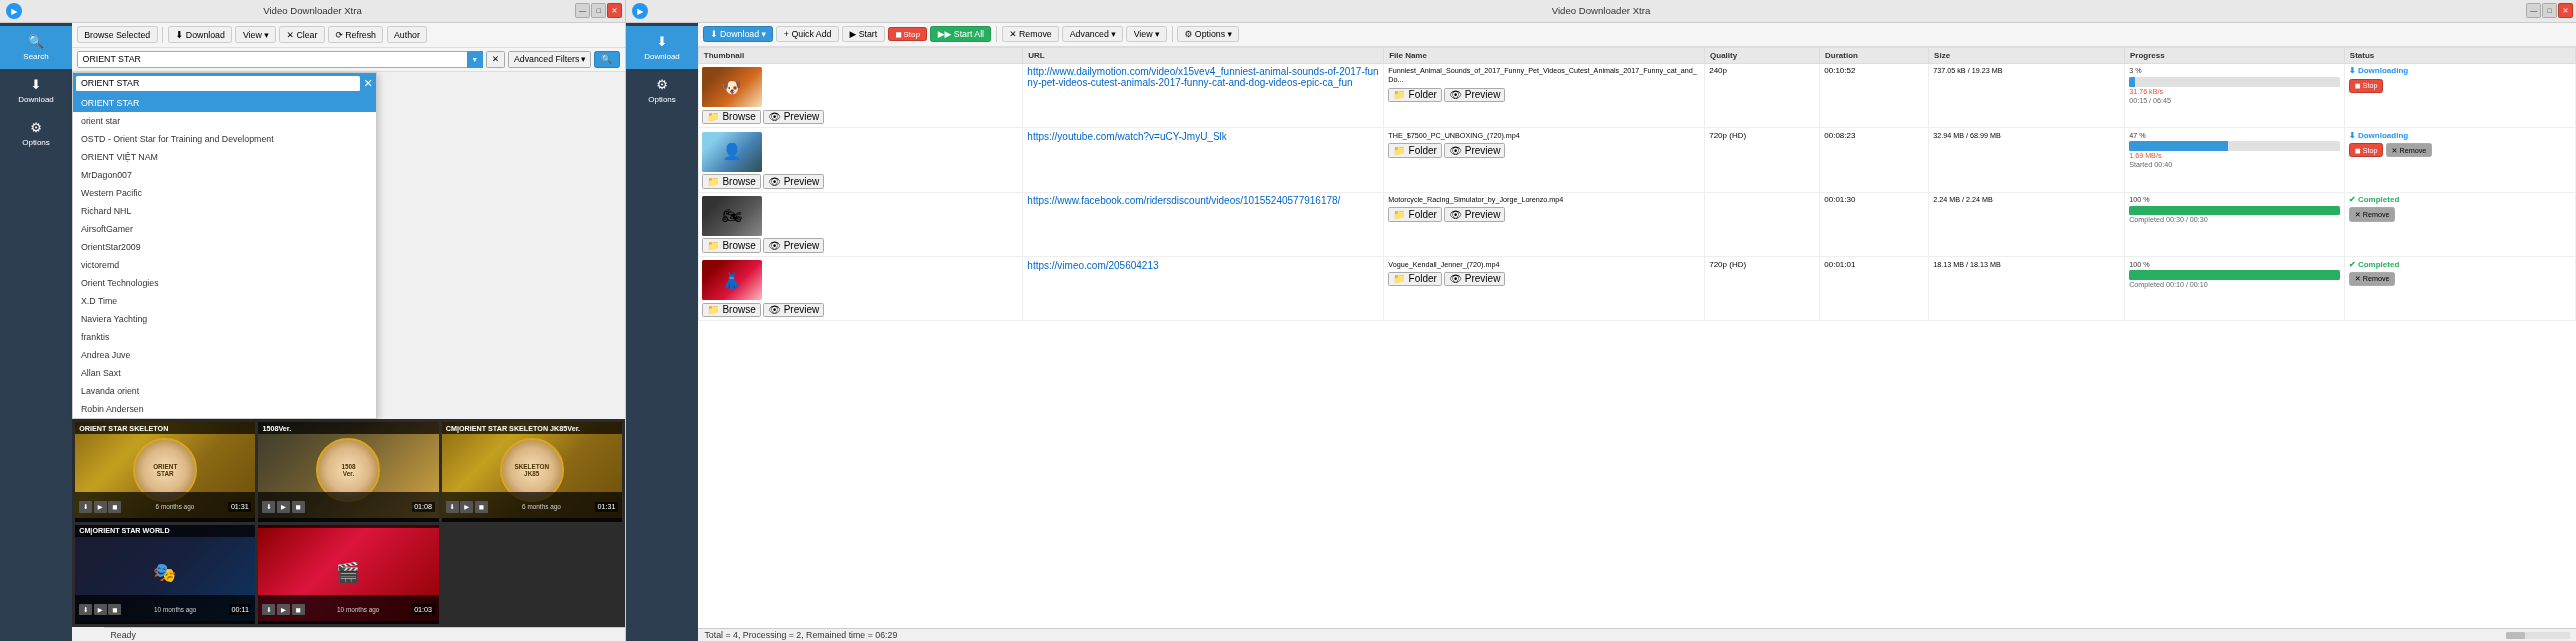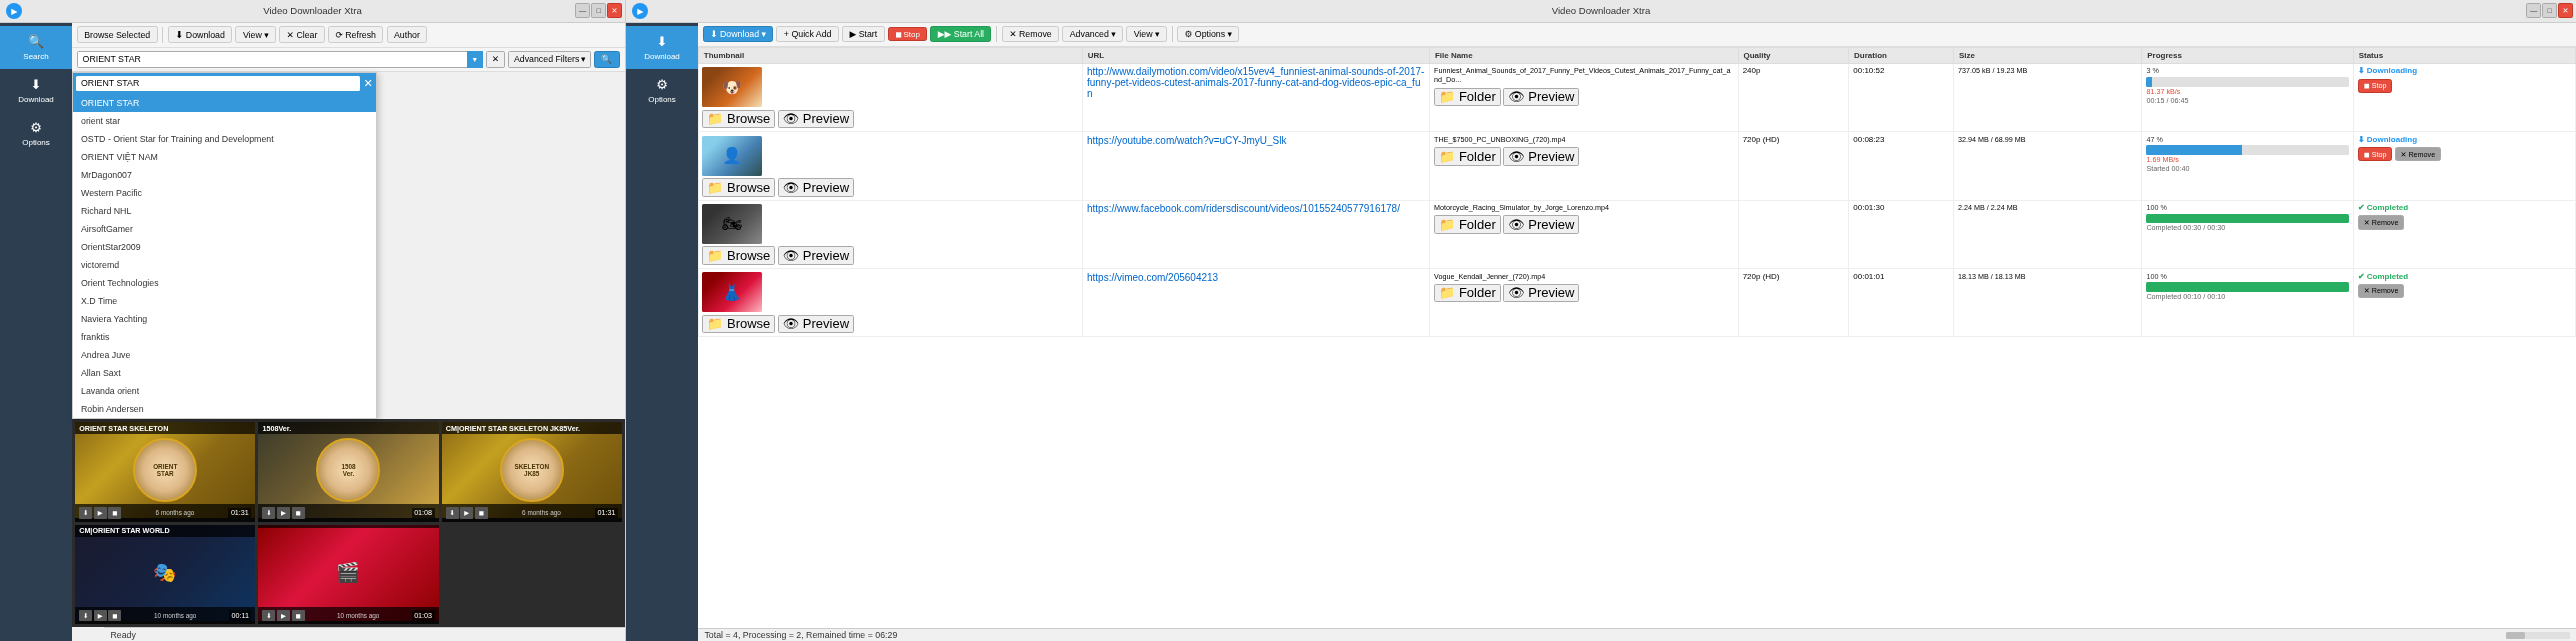--- a/index.html
+++ b/index.html
@@ -38,21 +38,21 @@
     .dropdown-item { padding: 4px 8px; cursor: pointer; font-size: 8.8px; color: #333; }
     .dropdown-item.selected { background: #3498db; color: white; }
 
     .video-grid { flex: 1; overflow-y: auto; background: #2c2c2c; padding: 3.2px; display: grid; grid-template-columns: repeat(3, 1fr); gap: 3.2px; }
     .video-thumb { position: relative; background: #1a1a1a; cursor: pointer; }
     .video-thumb-img { width: 100%; height: 96px; background: #333; display: flex; align-items: center; justify-content: center; overflow: hidden; }
     .video-thumb-img.watch { background: linear-gradient(135deg, #8B6914 0%, #C4A020 30%, #8B6914 60%, #6B4F0A 100%); }
     .video-thumb-img.dark { background: linear-gradient(135deg, #1a1a2e 0%, #16213e 50%, #0f3460 100%); }
     .video-thumb-img.colored { background: linear-gradient(135deg, #8B0000 0%, #DC143C 40%, #8B0000 100%); }
     .watch-face { width: 64px; height: 64px; border-radius: 50%; border: 2.4px solid #DAA520; background: radial-gradient(circle, #F5DEB3 0%, #DEB887 50%, #8B6914 100%); display: flex; align-items: center; justify-content: center; font-size: 6.4px; color: #4a3000; text-align: center; font-weight: bold; }
-    .video-info { position: absolute; bottom: 0; left: 0; right: 0; background: rgba(0,0,0,0.7); padding: 3px 4px; display: flex; justify-content: space-between; align-items: center; }
+    .video-info { position: absolute; bottom: 0; left: 0; right: 0; background: rgba(0,0,0,0.7); padding: 9px 4px; display: flex; justify-content: space-between; align-items: center; }
     .video-title { position: absolute; top: 0; left: 0; right: 0; background: rgba(0,0,0,0.7); padding: 1.6px 4px; color: white; font-size: 7.2px; font-weight: bold; }
     .video-controls-bar { display: flex; gap: 1.6px; }
     .v-ctrl-btn { width: 13px; height: 11.2px; background: #555; border: none; color: white; font-size: 6.4px; cursor: pointer; display: flex; align-items: center; justify-content: center; border-radius: 0.8px; }
     .video-duration { color: #fff; font-size: 7.2px; background: rgba(0,0,0,0.6); padding: 0.8px 2.4px; }
     .video-age { color: #ccc; font-size: 6.4px; }
 
     .left-statusbar { background: #f0f0f0; border-top: 0.8px solid #ccc; padding: 1.6px 6.4px; font-size: 8.8px; color: #333; margin-left: 32px; }
 
     
     .right-panel { flex: 1; height: 642px; background: #f0f0f0; display: flex; flex-direction: column; }
@@ -68,21 +68,21 @@
 
     .download-table { flex: 1; overflow-y: auto; background: white; }
     table { width: 100%; border-collapse: collapse; font-size: 8px; }
     thead th { background: #e8e8e8; border: 0.8px solid #ddd; padding: 3.2px 4.8px; text-align: left; font-weight: bold; color: #333; white-space: nowrap; position: sticky; top: 0; z-index: 2; }
     tbody tr { border-bottom: 0.8px solid #eee; }
     tbody td { border: 0.8px solid #eee; padding: 2.4px 4px; vertical-align: top; }
 
     .url-cell { max-width: 144px; word-break: break-all; font-size: 10px; color: #0066cc; }
     .filename-cell { max-width: 128px; word-break: break-all; font-size: 7.2px; }
     .cell-actions { display: flex; gap: 2.4px; margin-top: 2.4px; }
-    .cell-btn { background: #f0f0f0; border: 0.8px solid #aaa; border-radius: 1.6px; padding: 0.8px 4px; font-size: 13px; cursor: pointer; display: flex; align-items: center; gap: 1.6px; }
+    .cell-btn { background: #f0f0f0; border: 0.8px solid #aaa; border-radius: 1.6px; padding: 0.8px 4px; font-size: 10px; cursor: pointer; display: flex; align-items: center; gap: 1.6px; }
 
     .progress-bar-wrap { width: 100%; height: 9.6px; background: #e0e0e0; border-radius: 1.6px; overflow: hidden; }
     .progress-bar { height: 100%; background: #3498db; }
     .progress-bar.complete { background: #27ae60; }
     .status-downloading { color: #2196F3; font-weight: bold; }
     .status-completed { color: #27ae60; font-weight: bold; }
 
     .right-statusbar { background: #f0f0f0; border-top: 0.8px solid #ccc; padding: 1.6px 6.4px; font-size: 8.8px; color: #333; display: flex; align-items: center; gap: 6.4px; }
 
     
@@ -389,21 +389,21 @@
       </div>
     </td>
     <td style="white-space:nowrap;">240p</td>
     <td style="white-space:nowrap;">00:10:52</td>
     <td style="white-space:nowrap;font-size:7.2px;">737.05 kB / 19.23 MB</td>
     <td style="min-width:64px;">
       <div class="progress-pct">3 %</div>
       <div class="progress-bar-wrap">
         <div class="progress-bar " style="width:3%;"></div>
       </div>
-      <div class="speed-text">81.37 kB/s</div>
+      <div class="speed-text">31.76 kB/s</div>
       <div class="dl-time">00:15 / 06:45</div>
     </td>
     <td>
       <div class="status-downloading">
         ⬇ Downloading
       </div>
       <div style="margin-top:3.2px;display:flex;gap:2.4px;flex-wrap:wrap;">
         <button class="stop-btn" style="font-size:7.2px;padding:1.6px 4.8px;">◼ Stop</button>
 
       </div>

